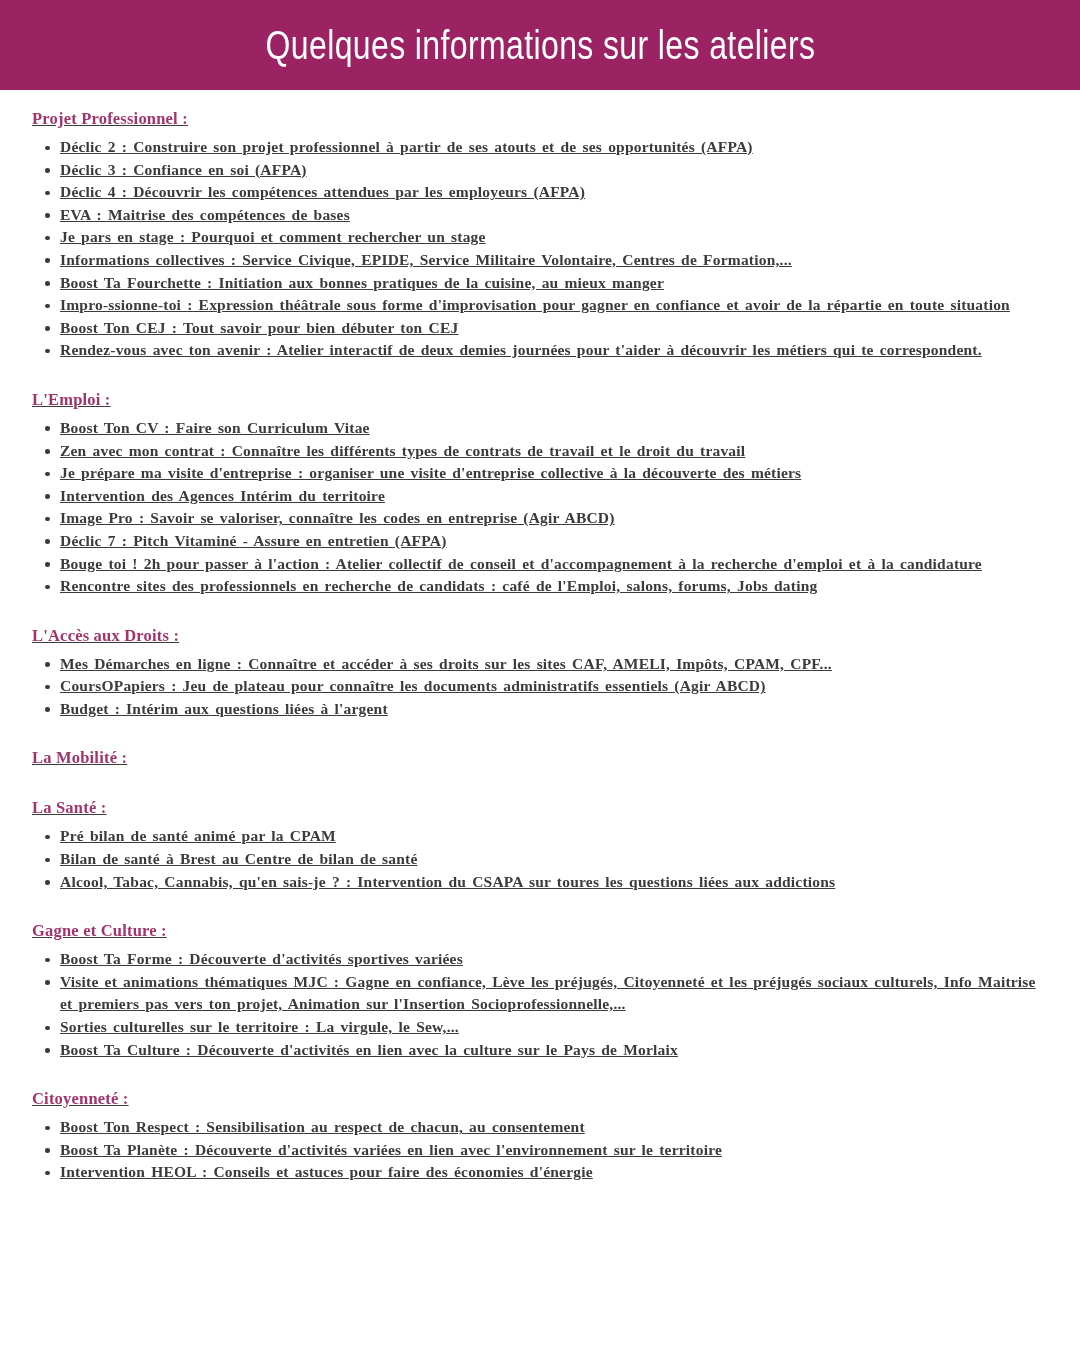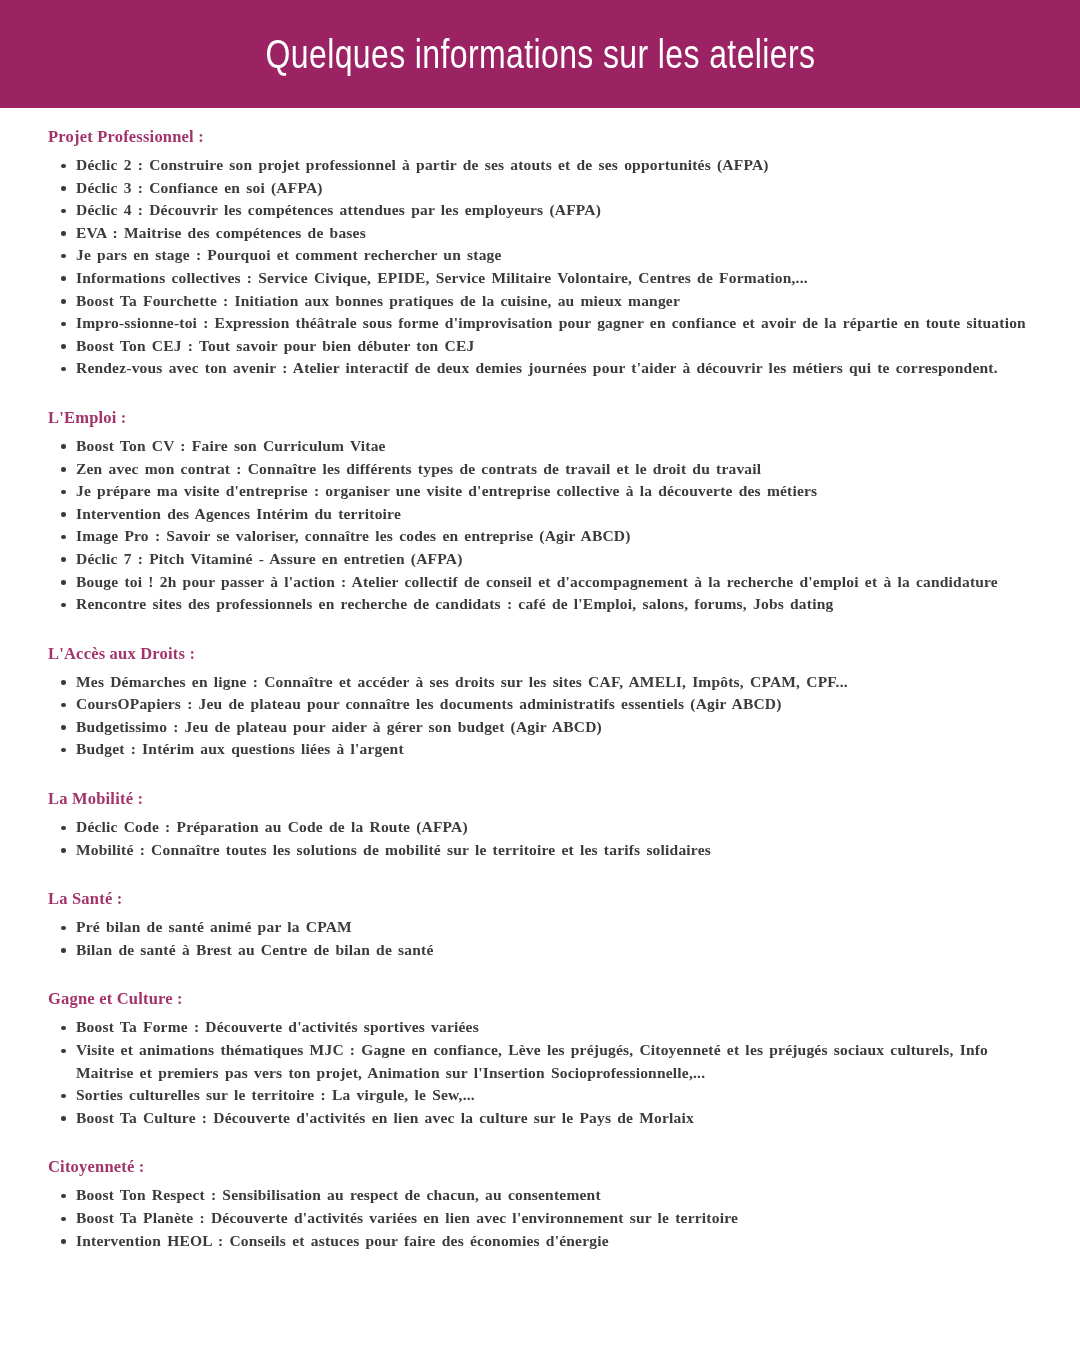--- a/index.html
+++ b/index.html
@@ -11,38 +11,39 @@
   *{margin:0;padding:0;box-sizing:border-box;}
   html,body{width:1080px;background:var(--page-bg);}
   body{
     height:1350px;
     overflow:hidden;
     font-family:"Liberation Serif", serif;
     color:var(--body-text);
   }
   .banner{
     width:1080px;
-    height:108px;
+    height:90px;
     background:var(--banner);
     display:flex;
     align-items:center;
     justify-content:center;
   }
   .banner h1{
     color:#ffffff;
     font-family:"Liberation Sans", sans-serif;
     font-weight:400;
     font-size:41px;
     letter-spacing:0.5px;
     transform:scaleX(0.78);
     transform-origin:center;
     white-space:nowrap;
   }
   .content{
-    padding:17px 30px 0 48px;
+    padding:17px 30px 0 32px;
+    text-decoration:underline;
   }
   section.workshop-section{
     margin-bottom:26px;
   }
   section.workshop-section:last-child{margin-bottom:0;}
   h2.section-heading{
     color:var(--heading);
     font-size:16.5px;
     font-weight:700;
     letter-spacing:0.2px;
@@ -109,38 +110,34 @@
         <li>Bouge toi ! 2h pour passer à l'action : Atelier collectif de conseil et d'accompagnement à la recherche d'emploi et à la candidature</li>
         <li>Rencontre sites des professionnels en recherche de candidats : café de l'Emploi, salons, forums, Jobs dating</li>
       </ul>
     </section>
 
     <section class="workshop-section">
       <h2 class="section-heading">L'Accès aux Droits :</h2>
       <ul class="section-list">
         <li>Mes Démarches en ligne : Connaître et accéder à ses droits sur les sites CAF, AMELI, Impôts, CPAM, CPF...</li>
         <li>CoursOPapiers : Jeu de plateau pour connaître les documents administratifs essentiels (Agir ABCD)</li>
-        <li>Budgetissimo : Jeu de plateau pour aider à gérer son budget (Agir ABCD)</li>
         <li>Budget : Intérim aux questions liées à l'argent</li>
       </ul>
     </section>
 
     <section class="workshop-section">
       <h2 class="section-heading">La Mobilité :</h2>
-      <ul class="section-list">
-        <li>Déclic Code : Préparation au Code de la Route (AFPA)</li>
-        <li>Mobilité : Connaître toutes les solutions de mobilité sur le territoire et les tarifs solidaires</li>
-      </ul>
     </section>
 
     <section class="workshop-section">
       <h2 class="section-heading">La Santé :</h2>
       <ul class="section-list">
         <li>Pré bilan de santé animé par la CPAM</li>
         <li>Bilan de santé à Brest au Centre de bilan de santé</li>
+        <li>Alcool, Tabac, Cannabis, qu'en sais-je ? : Intervention du CSAPA sur toures les questions liées aux addictions</li>
       </ul>
     </section>
 
     <section class="workshop-section">
       <h2 class="section-heading">Gagne et Culture :</h2>
       <ul class="section-list">
         <li>Boost Ta Forme : Découverte d'activités sportives variées</li>
         <li>Visite et animations thématiques MJC : Gagne en confiance, Lève les préjugés, Citoyenneté et les préjugés sociaux culturels, Info Maitrise et premiers pas vers ton projet, Animation sur l'Insertion Socioprofessionnelle,...</li>
         <li>Sorties culturelles sur le territoire : La virgule, le Sew,...</li>
         <li>Boost Ta Culture : Découverte d'activités en lien avec la culture sur le Pays de Morlaix</li>

